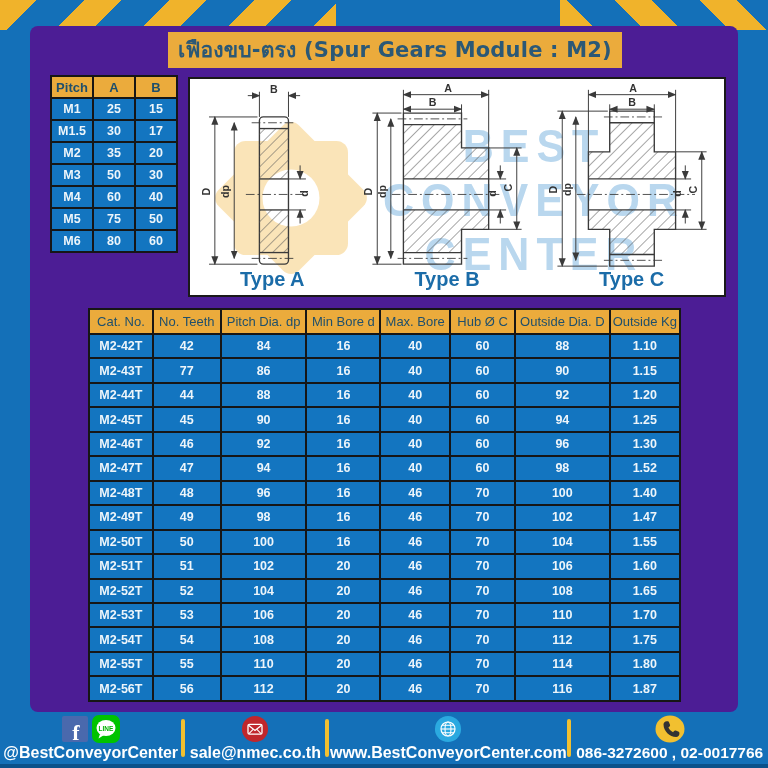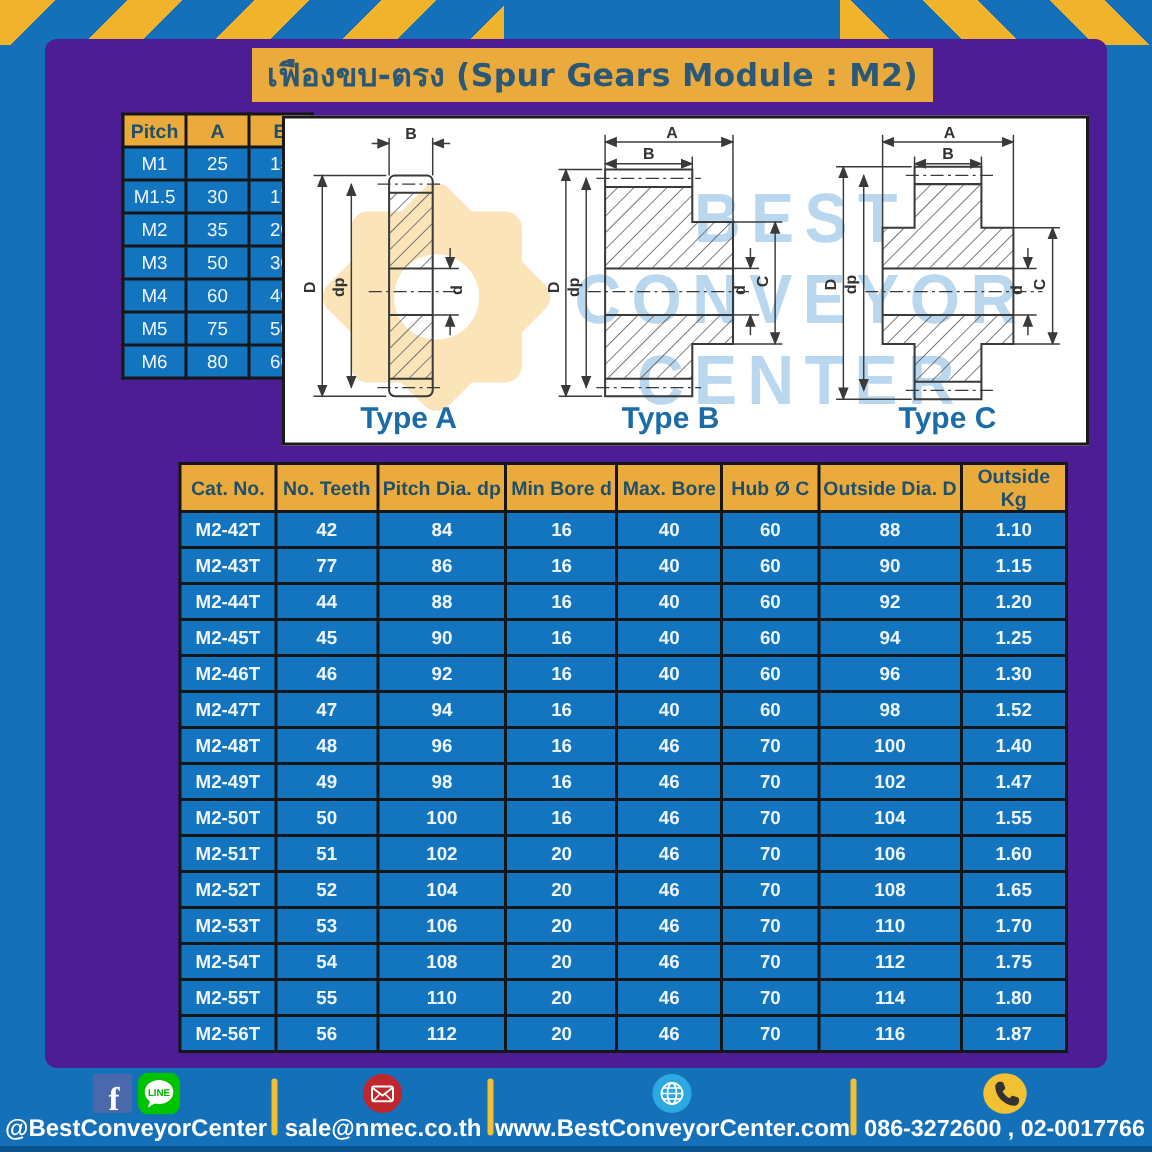--- a/index.html
+++ b/index.html
@@ -14,46 +14,46 @@
     background:repeating-linear-gradient(45deg,#F0B32B 0 26px,rgba(0,0,0,0) 26px 60px);}
 
   
   .card{position:absolute;left:30px;top:26px;width:708px;height:686px;background:#4c1d95;border-radius:8px;}
 
   .banner{position:absolute;left:138px;top:6px;width:454px;height:36px;background:#EBAB3C;
     color:#2B5876;font-family:"DejaVu Sans",sans-serif;font-weight:bold;font-size:21px;
     line-height:36px;text-align:center;letter-spacing:0.2px;}
 
   
-  table{border-collapse:collapse;margin-left:31px;}
+  table{border-collapse:collapse;}
   .pitchT{position:absolute;left:20px;top:49px;width:128px;table-layout:fixed;}
   .pitchT th,.pitchT td{border:2px solid #161616;text-align:center;padding:0;height:20px;}
   .pitchT th{background:#EBAB3C;color:#1F4F6B;font-size:13px;font-weight:bold;}
-  .pitchT td{background:#1375C0;color:#EDF5FA;font-size:12.5px;font-weight:400;}
+  .pitchT td{background:#1375C0;color:#EDF5FA;font-size:12.5px;font-weight:700;}
 
   
   .panel{position:absolute;left:158px;top:51px;width:534px;height:216px;border:2px solid #1a1a1a;
     background:#fff;overflow:hidden;}
   .wm-gear{position:absolute;left:6px;top:24px;opacity:.45;}
   .wm-text{position:absolute;left:158px;top:40px;width:372px;text-align:center;
     color:#B9D7EE;font-weight:800;font-size:43px;line-height:50px;letter-spacing:7px;
     transform:scaleY(1.08);transform-origin:top;}
   .figs{position:absolute;left:0;top:0;width:100%;height:100%;display:flex;justify-content:space-around;}
   .fig{display:flex;flex-direction:column;align-items:center;padding-top:5px;}
   .fig svg{display:block;}
   .figlabel{font-size:20px;font-weight:bold;color:#1B6CA8;margin-top:-2px;}
   .dwg{stroke:#3a3a3a;fill:none;stroke-width:1.4;}
   .dim{stroke:#3a3a3a;fill:none;stroke-width:1;}
   .cl{stroke:#3a3a3a;fill:none;stroke-width:0.9;stroke-dasharray:9 3 2 3;}
   .lbl{font-size:11px;font-weight:600;fill:#333;font-family:"Liberation Sans",sans-serif;}
 
   
   .mainT{position:absolute;left:58px;top:282px;width:593px;height:394px;table-layout:fixed;}
   .mainT th,.mainT td{border:2px solid #161616;text-align:center;padding:0;}
-  .mainT th{background:#EBAB3C;color:#1F4F6B;font-size:13px;font-weight:bold;height:23px;}
+  .mainT th{background:#EBAB3C;color:#1F4F6B;font-size:13px;font-weight:normal;height:23px;}
   .mainT td{background:#1375C0;color:#EDF5FA;font-size:12.5px;font-weight:600;}
 
   
   .footer{position:absolute;left:0;top:712px;width:768px;height:56px;background:#1470B8;
     display:flex;align-items:center;border-bottom:4px solid #0B518A;box-sizing:border-box;}
   .fsec{display:flex;flex-direction:column;align-items:center;justify-content:center;height:100%;}
   .s1{width:24%;} .s2{width:18.5%;} .s3{width:31.5%;} .s4{width:26%;}
   .ficons{display:flex;align-items:center;gap:4px;height:28px;}
   .flabel{color:#fff;font-weight:bold;font-size:16px;margin-top:1px;white-space:nowrap;}
   .s4 .flabel{font-size:15.5px;}

